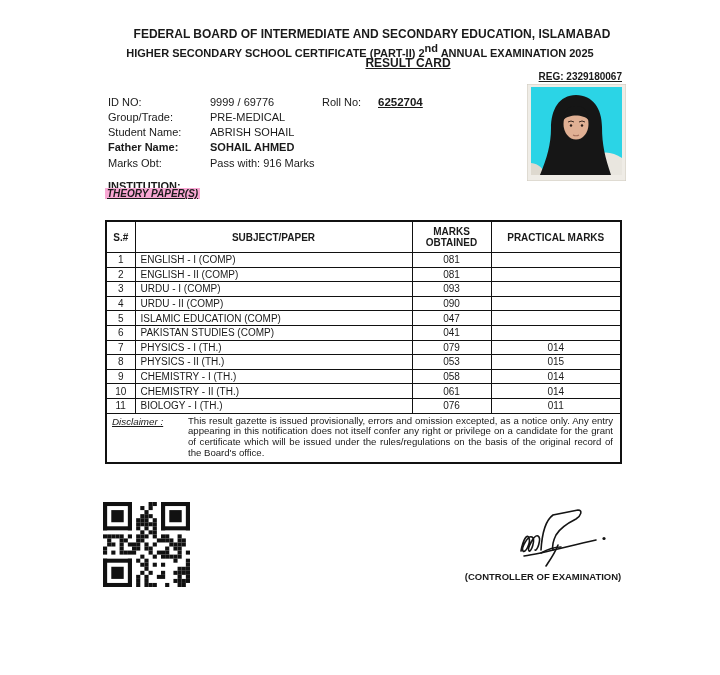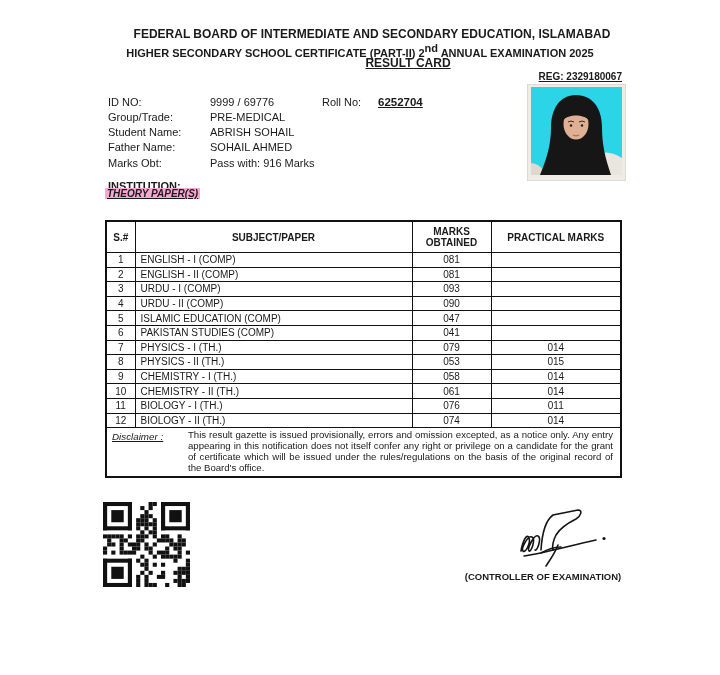--- a/index.html
+++ b/index.html
@@ -14,21 +14,21 @@
   .title-line2 sup{font-size:11px;}
   .title-line3{top:56px;left:0;width:720px;text-align:center;font-size:12px;font-weight:bold;padding-left:48px;}
   .title-line3 span{text-decoration:underline;}
   .reg-line{top:71px;right:98px;font-size:10px;font-weight:bold;text-decoration:underline;}
   
   .info-label{left:108px;font-size:11px;}
   .info-value{left:210px;font-size:11px;}
   .roll-label{left:322px;font-size:11px;}
   .roll-value{left:378px;font-size:11.5px;font-weight:bold;text-decoration:underline;}
   .row-y0{top:96px;}  .row-y1{top:111px;} .row-y2{top:126px;}
-  .row-y3{top:141px;} .row-y4{top:157px;}
+  .row-y3{top:141px;font-weight:bold;} .row-y4{top:157px;}
   .institution{left:108px;top:180px;font-size:11px;text-decoration:underline;font-weight:bold;}
   .theory-label{left:105px;top:188px;font-size:10px;font-weight:bold;font-style:italic;
     text-decoration:underline;background:#f9a8d4;padding:0 2px;}
   
   .photo-frame{left:527px;top:84px;width:99px;height:97px;}
   
   table.marks{left:105px;top:220px;width:515px;border-collapse:collapse;table-layout:fixed;
     border:2px solid #111;position:absolute;}
   table.marks th,table.marks td{border:1px solid #111;font-size:10px;padding:0;color:#1a1a1a;}
   table.marks th{height:30px;line-height:11px;text-align:center;font-weight:bold;}
@@ -175,26 +175,20 @@
           <td>10</td>
           <td class="subject">CHEMISTRY - II (TH.)</td>
           <td>061</td>
           <td>014</td>
         </tr>
       <tr>
           <td>11</td>
           <td class="subject">BIOLOGY - I (TH.)</td>
           <td>076</td>
           <td>011</td>
-        </tr>
-      <tr>
-          <td>12</td>
-          <td class="subject">BIOLOGY - II (TH.)</td>
-          <td>074</td>
-          <td>014</td>
         </tr>
       <tr>
         <td colspan="4" class="disclaimer-cell">
           <div class="disclaimer-wrap">
             <span class="disclaimer-label">Disclaimer :</span>
             <div class="disclaimer-text">This result gazette is issued provisionally, errors and omission excepted, as a notice only. Any entry appearing in this notification does not itself confer any right or privilege on a candidate for the grant of certificate which will be issued under the rules/regulations on the basis of the original record of the Board's office.</div>
           </div>
         </td>
       </tr>
     </tbody>

